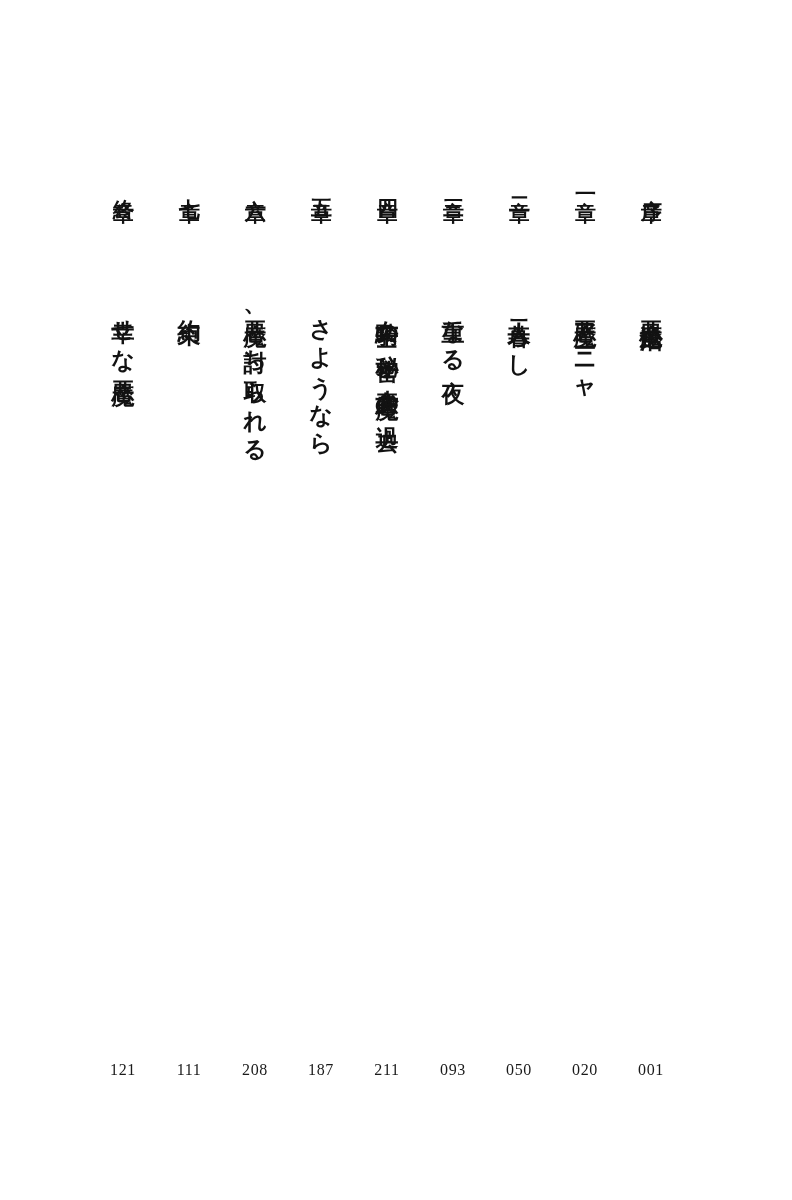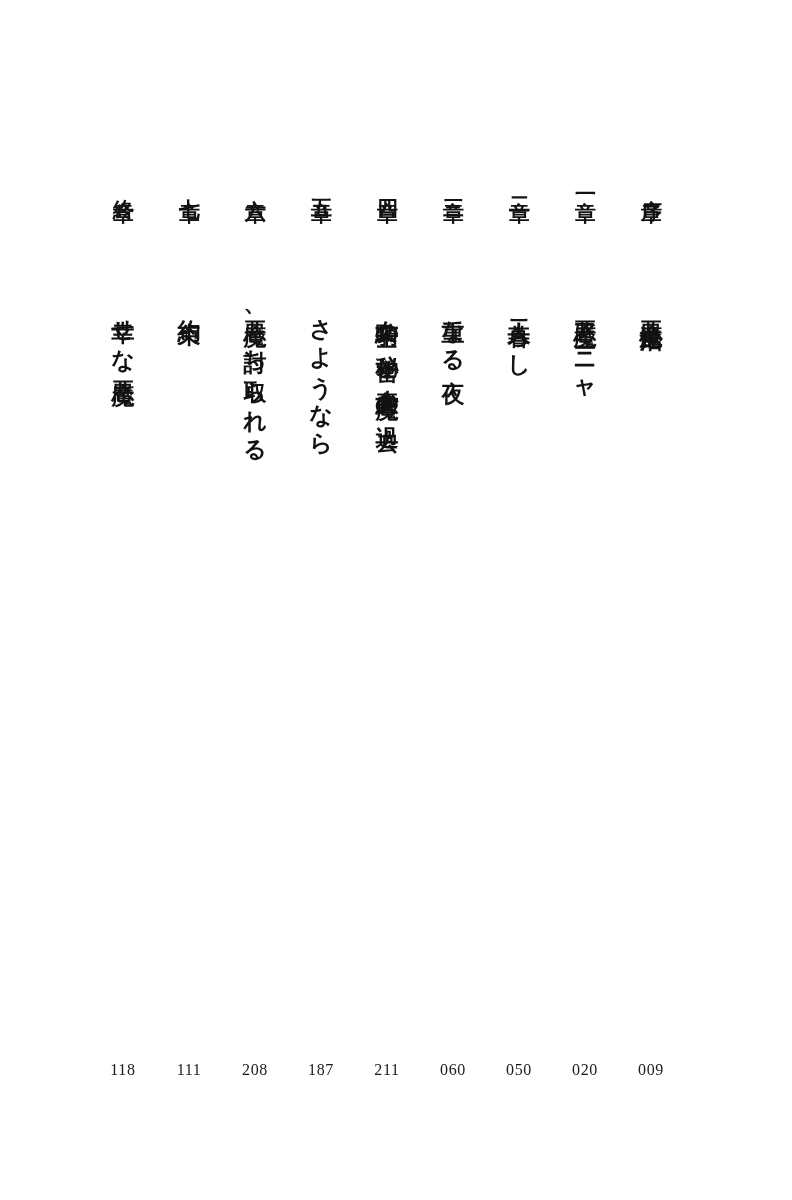--- a/index.html
+++ b/index.html
@@ -148,25 +148,25 @@
       </div>
 
       <div class="toc-entry">
         <div class="chapter-label">終章</div>
         <div class="chapter-title">幸せな悪魔</div>
       </div>
 
     </div>
 
     <div class="toc-pagenums">
-      <div class="pagenum">009</div>
+      <div class="pagenum">001</div>
       <div class="pagenum">020</div>
       <div class="pagenum">050</div>
-      <div class="pagenum">060</div>
+      <div class="pagenum">093</div>
       <div class="pagenum">211</div>
       <div class="pagenum">187</div>
       <div class="pagenum">208</div>
       <div class="pagenum">111</div>
-      <div class="pagenum">118</div>
+      <div class="pagenum">121</div>
     </div>
 
   </div>
 </div>
 
 </body></html>

